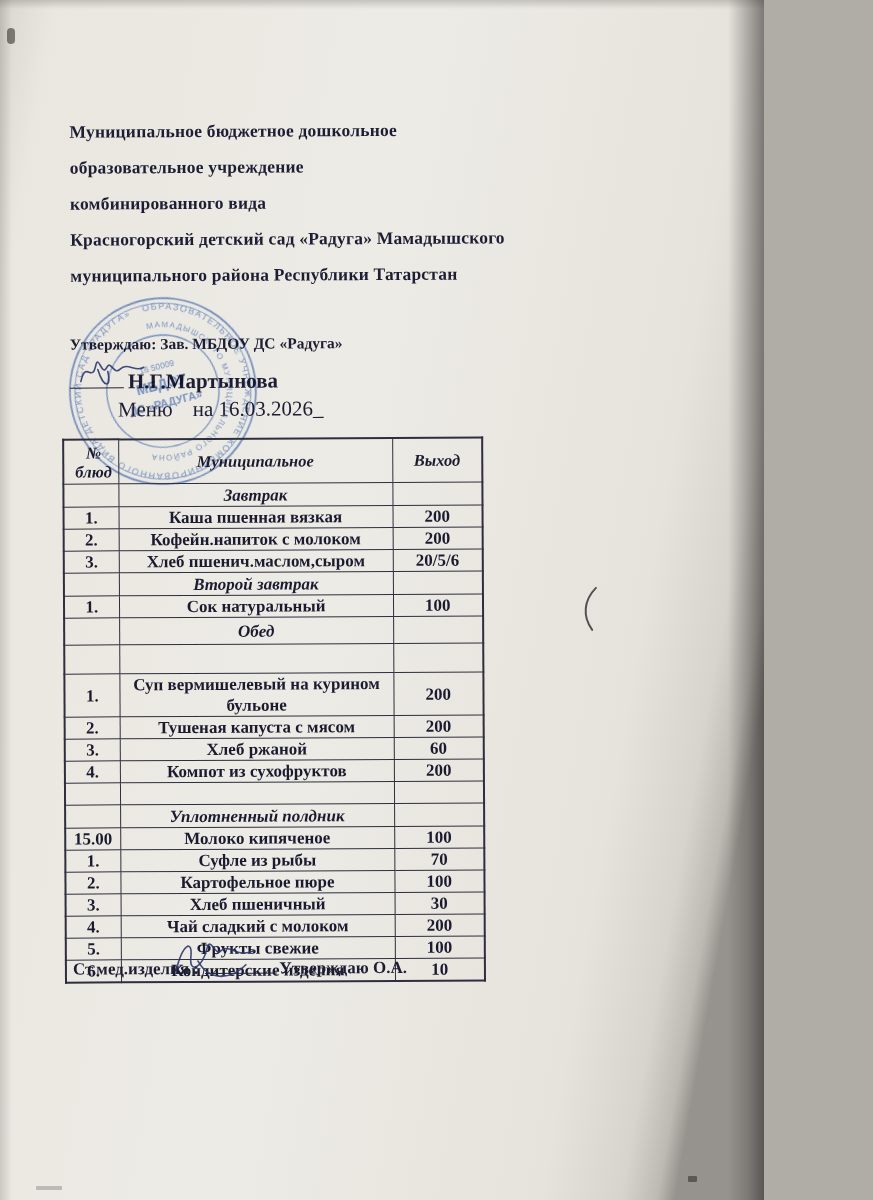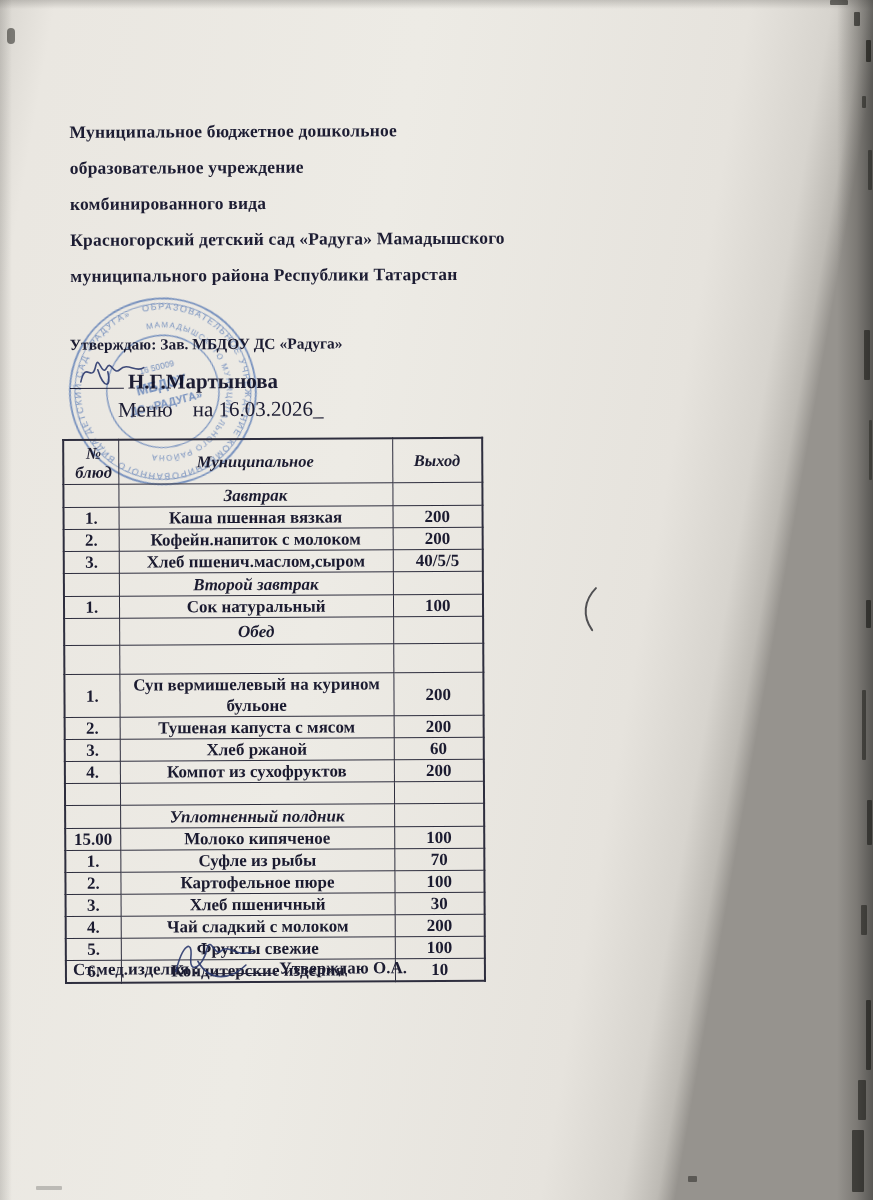--- a/index.html
+++ b/index.html
@@ -2,21 +2,21 @@
 <html><head>
 <meta charset="utf-8">
 <style>
   html,body{margin:0;padding:0;}
   body{
     width:873px;height:1200px;overflow:hidden;
     background:#b0ada7;
     font-family:"Liberation Serif","DejaVu Serif",serif;
   }
   .scan{
-    position:relative;width:873px;height:1200px;overflow:hidden;
+    position:relative;width:764px;height:1200px;overflow:hidden;
     background:linear-gradient(100deg,#d9d6d0 0px,#eae7e1 55px,#edebe5 420px,#e6e3dd 740px,#d7d4ce 820px,#bdbab4 855px,#96938e 873px);
     color:#1d1d33;
   }
   .content{position:absolute;inset:0;transform:rotate(-0.3deg);transform-origin:50% 50%;}
 
   
   .org{position:absolute;left:72px;top:112px;font-size:17.5px;font-weight:bold;line-height:36px;letter-spacing:.2px;}
   .approve{position:absolute;left:71px;top:334px;font-size:15.5px;font-weight:bold;}
   .sig-row{position:absolute;left:71px;top:368px;font-size:21px;font-weight:bold;}
   .sigline{display:inline-block;width:54px;height:13px;border-bottom:1.5px solid #23233a;margin-right:4px;}
@@ -137,21 +137,21 @@
             <td>200</td>
           </tr>
           <tr class="row-item">
             <td>2.</td>
             <td>Кофейн.напиток  с молоком</td>
             <td>200</td>
           </tr>
           <tr class="row-item">
             <td>3.</td>
             <td>Хлеб пшенич.маслом,сыром</td>
-            <td>40/5/5</td>
+            <td>20/5/6</td>
           </tr>
           <tr class="row-section">
             <td></td>
             <td>Второй завтрак</td>
             <td></td>
           </tr>
           <tr class="row-item">
             <td>1.</td>
             <td>Сок натуральный</td>
             <td>100</td>

